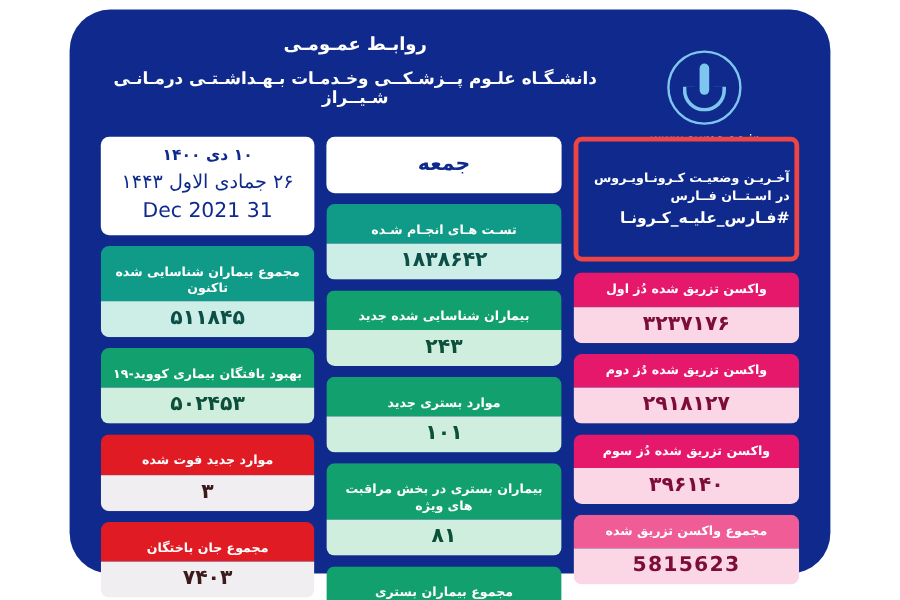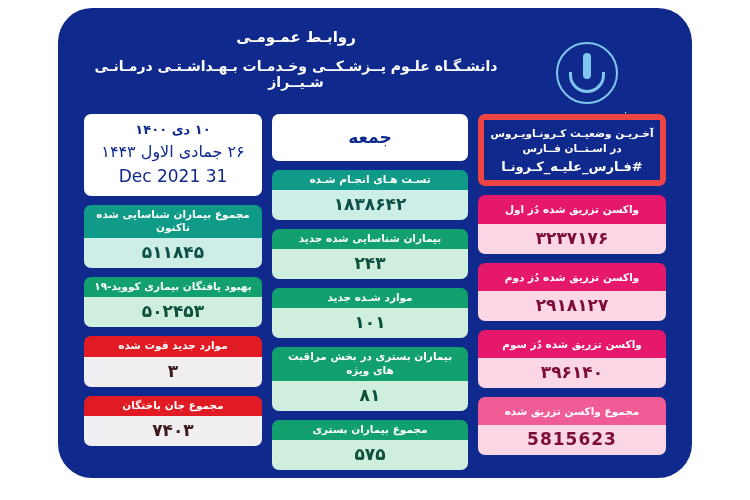--- a/index.html
+++ b/index.html
@@ -119,21 +119,21 @@
   .col-left  { width: 188px; }
 
   .cell {
     border-radius: 7px;
     text-align: center;
     overflow: hidden;
   }
   .cell .t {
     font-size: 10.5px;
     font-weight: bold;
-    padding: 3px 4px 4px;
+    padding: 16px 4px 4px;
     line-height: 1.25;
     color: #ffffff;
   }
   .cell .v {
     font-size: 17px;
     font-weight: bold;
     padding: 4px 4px 6px;
     letter-spacing: 1px;
   }
 
@@ -158,25 +158,24 @@
     font-size: 17px;
     font-weight: bold;
     letter-spacing: 2px;
     text-align: center;
     padding: 13px 4px 14px;
   }
 
   
   .hashbox {
     background: #0f2a8c;
-    border: 6px solid #ef4444;
-    border-radius: 7px;
-    color: #ffffff;
-    text-align: center;
-    padding: 6px 4px;
+    border: 4px solid #ef4444;
+    border-radius: 7px;
+    color: #ffffff;
+    padding: 24px 4px;
   }
   .hashbox .h1 { font-size: 10.5px; font-weight: bold; line-height: 1.4; }
   .hashbox .h2 { font-size: 13px; font-weight: bold; letter-spacing: 2px; margin-top: 4px; }
 
   
   .teal   .t { background: #0f9b87; }
   .teal   .v { background: #cdeee7; color: #0c4f47; }
   .green  .t { background: #12a06f; }
   .green  .v { background: #cfeede; color: #0c4f3a; }
   .red    .t { background: #e01b24; }
@@ -233,21 +232,21 @@
       <div class="daybox">جمعه</div>
       <div class="cell teal">
         <div class="t">تسـت هـای انجـام شـده</div>
         <div class="v">۱۸۳۸۶۴۲</div>
       </div>
       <div class="cell green">
         <div class="t">بیماران شناسایی شده جدید</div>
         <div class="v">۲۴۳</div>
       </div>
       <div class="cell green">
-        <div class="t">موارد شـده جدید</div>
+        <div class="t">موارد بستری جدید</div>
         <div class="v">۱۰۱</div>
       </div>
       <div class="cell green">
         <div class="t">بیماران بستری در بخش مراقبت های ویژه</div>
         <div class="v">۸۱</div>
       </div>
       <div class="cell green">
         <div class="t">مجموع بیماران بستری</div>
         <div class="v">۵۷۵</div>
       </div>

